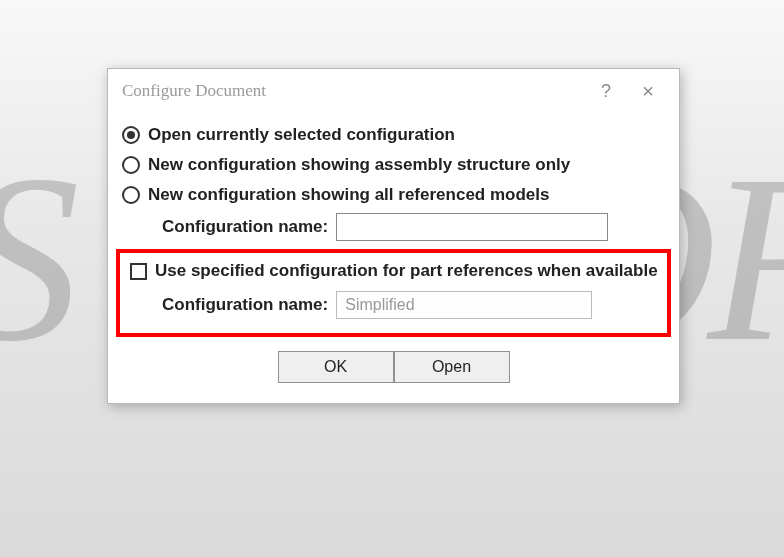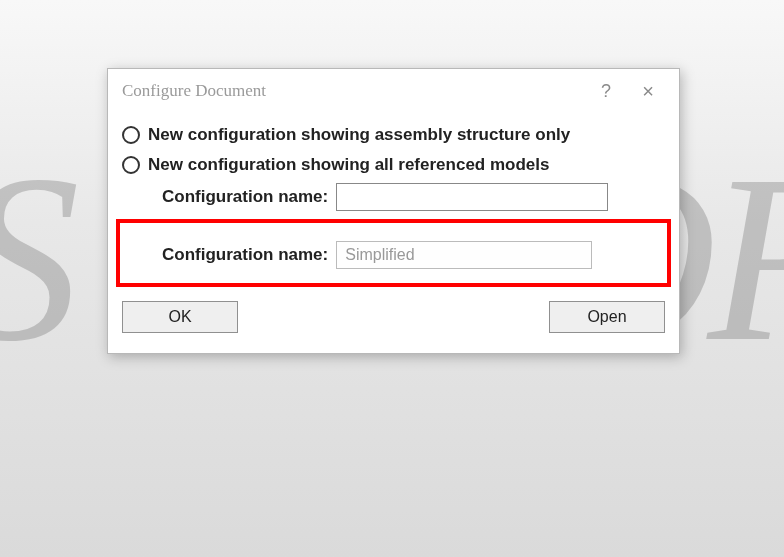--- a/index.html
+++ b/index.html
@@ -155,21 +155,21 @@
       margin-top: 10px;
     }
     .text-input.second {
       width: 256px;
       color: #999;
       background: #fefefe;
       border: 1px solid #bbb;
     }
     .button-row {
       display: flex;
-      justify-content: space-between;
+      justify-content: center;
       padding-bottom: 4px;
     }
     .dlg-button {
       width: 116px;
       height: 32px;
       background: #efefef;
       border: 1px solid #909090;
       font-size: 16px;
       color: #222;
       cursor: pointer;
@@ -184,37 +184,45 @@
 
 <div class="dialog">
   <div class="titlebar">
     <div class="titlebar-title">Configure Document</div>
     <div class="titlebar-btn">?</div>
     <div class="titlebar-btn close">×</div>
   </div>
 
   <div class="dialog-body">
 
+    <div class="radio-row">
+      <div class="radio-circle selected"></div>
+      <div class="radio-label">Open currently selected configuration</div>
+    </div>
 
     <div class="radio-row">
       <div class="radio-circle"></div>
       <div class="radio-label">New configuration showing assembly structure only</div>
     </div>
 
     <div class="radio-row">
       <div class="radio-circle"></div>
       <div class="radio-label">New configuration showing all referenced models</div>
     </div>
 
     <div class="config-name-row">
       <div class="config-name-label">Configuration name:</div>
       <input type="text" class="text-input main" value="" style="">
     </div>
 
     <div class="highlighted-section">
+      <div class="checkbox-row">
+        <div class="checkbox-box"></div>
+        <div class="checkbox-label">Use specified configuration for part references when available</div>
+      </div>
       <div class="config-name-row2">
         <div class="config-name-label">Configuration name:</div>
         <input type="text" class="text-input second" value="Simplified" style="">
       </div>
     </div>
 
     <div class="button-row">
       <button class="dlg-button">OK</button>
       <button class="dlg-button">Open</button>
     </div>

